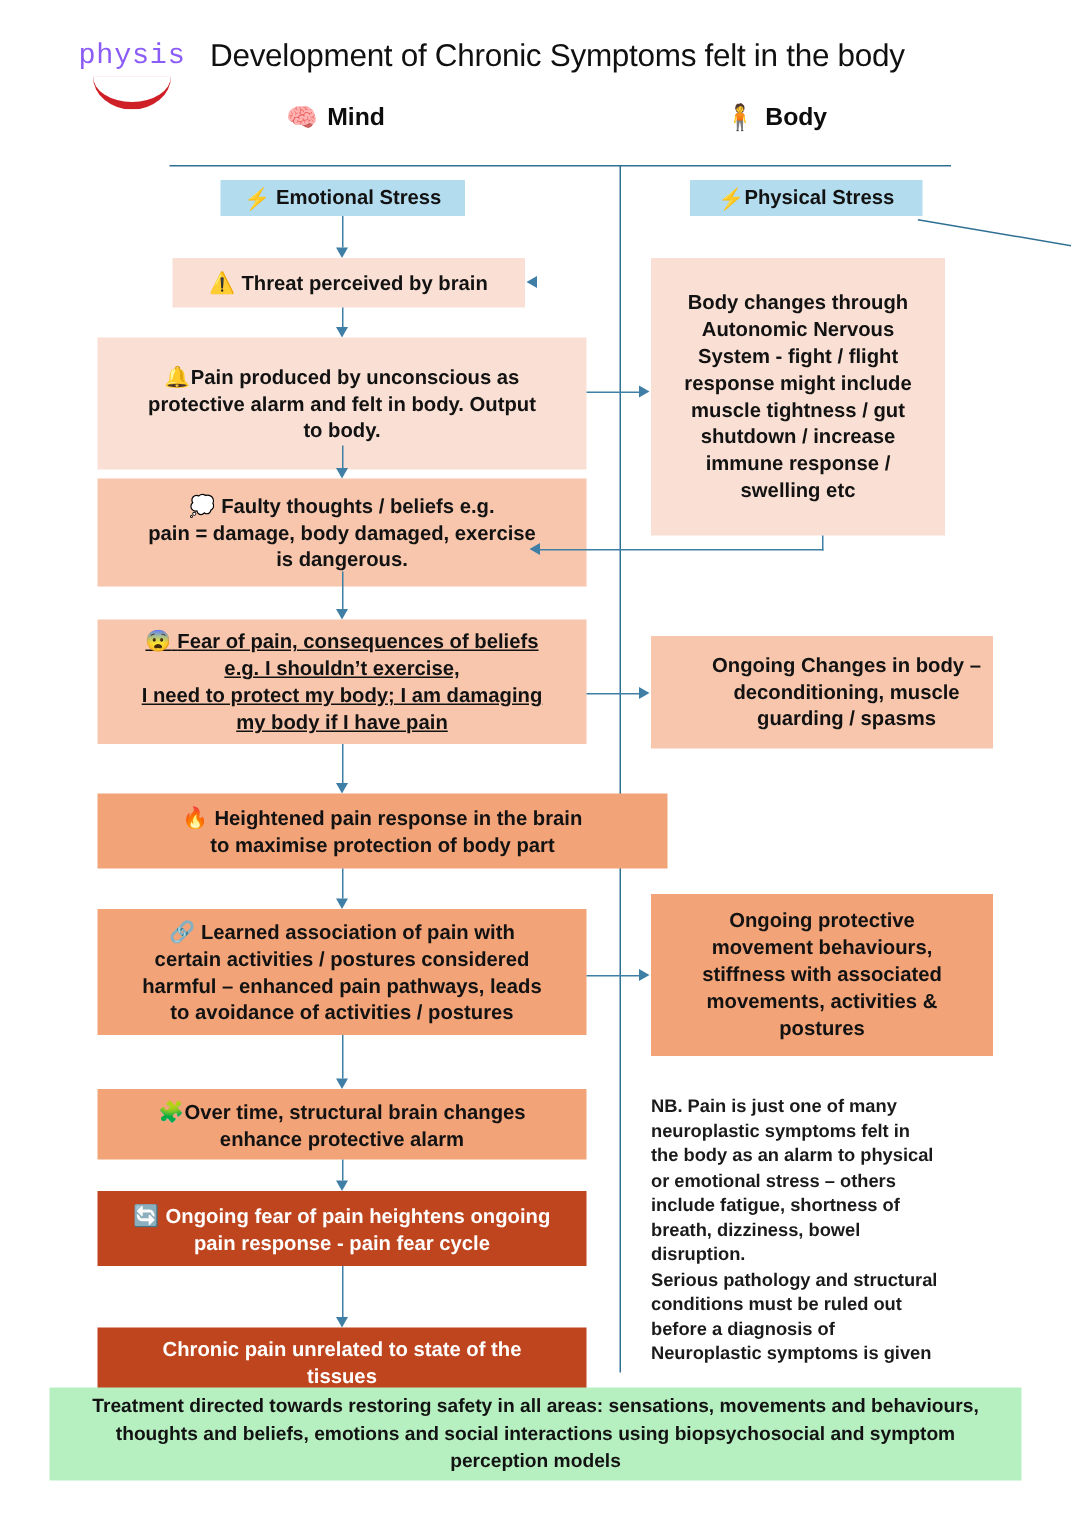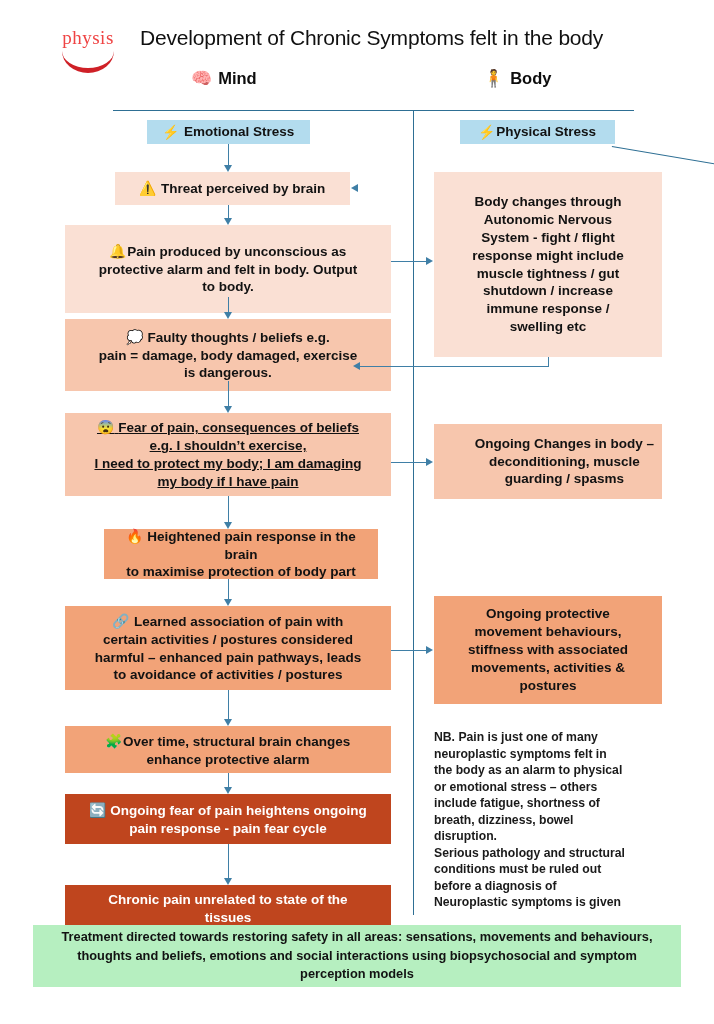--- a/index.html
+++ b/index.html
@@ -24,22 +24,22 @@
   .logo-wrap {
     position: absolute;
     left: 40px;
     top: 28px;
     width: 96px;
     text-align: center;
   }
   .logo-text {
     font-size: 19px;
     letter-spacing: .5px;
-    color: #ef4444;
-    font-family: Liberation Serif, serif;
+    color: #8b5cf6;
+    font-family: Liberation Mono, monospace;
     line-height: 1;
   }
   .logo-smile {
     margin: 4px auto 0;
     width: 52px;
     height: 17px;
     border-bottom: 5px solid #cf2027;
     border-radius: 0 0 50% 50% / 0 0 100% 100%;
   }
 
@@ -206,21 +206,21 @@
 is dangerous.</span></span>
   </div>
 
   <div class="node peach2" style="left:65px; top:413px; width:326px; height:83px;text-decoration:underline;">
     <span><span class="ic">😨</span>&nbsp;<span>Fear of pain, consequences of beliefs
 e.g. I shouldn’t exercise,
 I need to protect my body; I am damaging
 my body if I have pain</span></span>
   </div>
 
-  <div class="node orange" style="left:65px; top:529px; width:274px; height:50px;margin-left:39px;">
+  <div class="node orange" style="left:65px; top:529px; width:380px; height:50px;">
     <span><span class="ic">🔥</span>&nbsp;<span>Heightened pain response in the brain
 to maximise protection of body part</span></span>
   </div>
 
   <div class="node orange" style="left:65px; top:606px; width:326px; height:84px;">
     <span><span class="ic">🔗</span>&nbsp;<span>Learned association of pain with
 certain activities / postures considered
 harmful – enhanced pain pathways, leads
 to avoidance of activities / postures</span></span>
   </div>
@@ -237,21 +237,21 @@
 
   <div class="node rust" style="left:65px; top:885px; width:326px; height:48px;">
     <span>Chronic pain unrelated to state of the
 tissues</span>
   </div>
 
   <div class="node blue" style="left:460px; top:120px; width:155px; height:24px;">
     <span class="ic">⚡</span><span>Physical Stress</span>
   </div>
 
-  <div class="node peach1" style="left:434px; top:172px; width:228px; height:185px;">
+  <div class="node peach1" style="left:434px; top:172px; width:196px; height:185px;">
     <span>Body changes through
 Autonomic Nervous
 System - fight / flight
 response might include
 muscle tightness / gut
 shutdown / increase
 immune response /
 swelling etc</span>
   </div>
 

